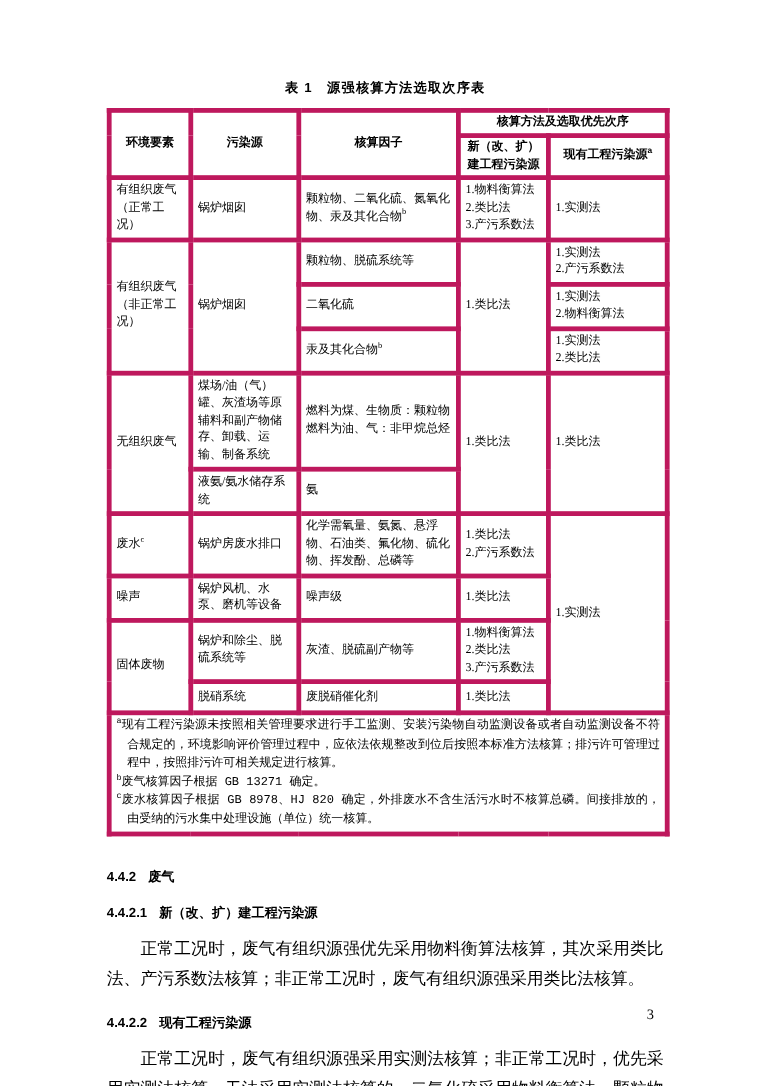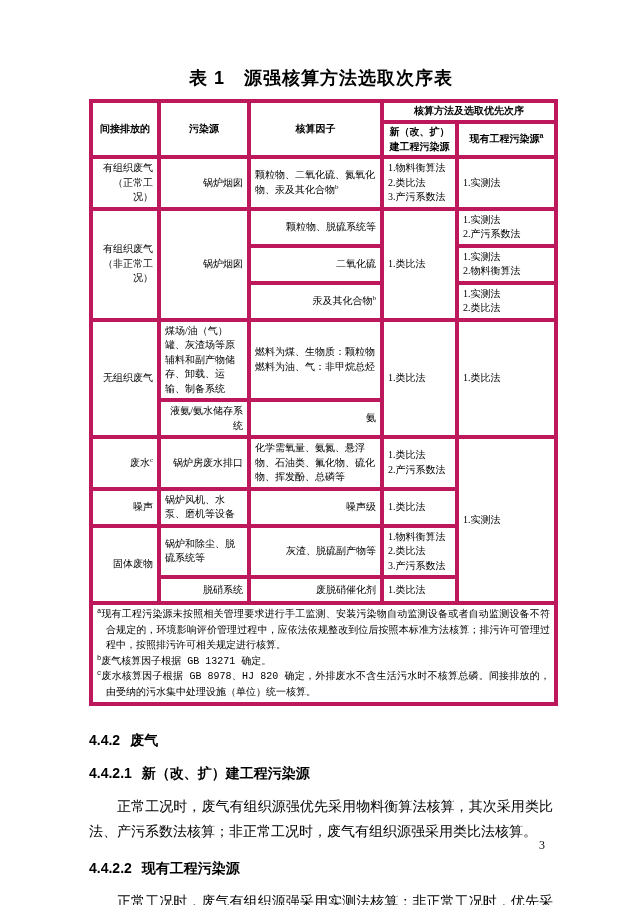--- a/index.html
+++ b/index.html
@@ -9,21 +9,21 @@
     font-family: "Liberation Serif", "DejaVu Serif", serif;
     color: #000;
     position: relative;
     overflow: hidden;
   }
   .page { padding: 66px 87px 0 89px; }
   .table-title {
     text-align: center;
     font-family: "Liberation Sans", "DejaVu Sans", sans-serif;
     font-weight: bold;
-    font-size: 18px;
+    font-size: 11px;
     letter-spacing: 1px;
     margin-bottom: 9px;
     white-space: pre;
   }
   table.main {
     width: 465px;
     border-collapse: collapse;
     table-layout: fixed;
     font-size: 10px;
     line-height: 1.45;
@@ -33,21 +33,21 @@
     border: 4px solid #be185d;
     vertical-align: middle;
     padding: 2px 4px;
   }
   table.main th {
     font-family: "Liberation Sans", "DejaVu Sans", sans-serif;
     font-weight: bold;
     text-align: center;
     padding: 1px 2px;
   }
-  td.c { text-align: right; }
+  td.c { text-align: left; }
   td.l { text-align: left; }
   .pre { white-space: pre-line; }
   sup { font-size: 7px; vertical-align: super; line-height: 0; }
   tr.h1 { height: 21px; }
   tr.h2 { height: 31px; }
   tr.r1 { height: 42px; }
   tr.r2 { height: 29px; }
   tr.r3a { height: 53px; }
   tr.r3b { height: 26px; }
   tr.r4 { height: 40px; }
@@ -57,21 +57,21 @@
   td.fnotes {
     padding: 3px 6px 4px 6px;
     font-size: 10px;
     line-height: 1.55;
   }
   .fnote { padding-left: 9px; text-indent: -9px; text-align: justify; font-family: Liberation Mono, monospace; }
   .body-text { margin-top: 26px; }
   .heading {
     font-family: "Liberation Sans", "DejaVu Sans", sans-serif;
     font-weight: bold;
-    font-size: 14px;
+    font-size: 11px;
     margin-top: 15px;
     margin-bottom: 12px;
   }
   .heading .num { margin-right: 10px; }
   .para {
     font-size: 14px;
     line-height: 1.78;
     text-align: justify;
     text-indent: 2em;
     margin-bottom: 6px;
@@ -93,21 +93,21 @@
   <table class="main">
     <colgroup>
       <col style="width:68px">
         <col style="width:90px">
         <col style="width:133px">
         <col style="width:75px">
         <col style="width:99px">
     </colgroup>
     <tbody>
         <tr class="h1">
-      <th rowspan="2">间接排放的</th>
+      <th rowspan="2">环境要素</th>
       <th rowspan="2">污染源</th>
       <th rowspan="2">核算因子</th>
       <th colspan="2">核算方法及选取优先次序</th>
     </tr>
     <tr class="h2">
       <th>新（改、扩）建工程污染源</th>
       <th><span>现有工程污染源</span><sup>a</sup></th>
     </tr>
 
     <tr class="r1">

